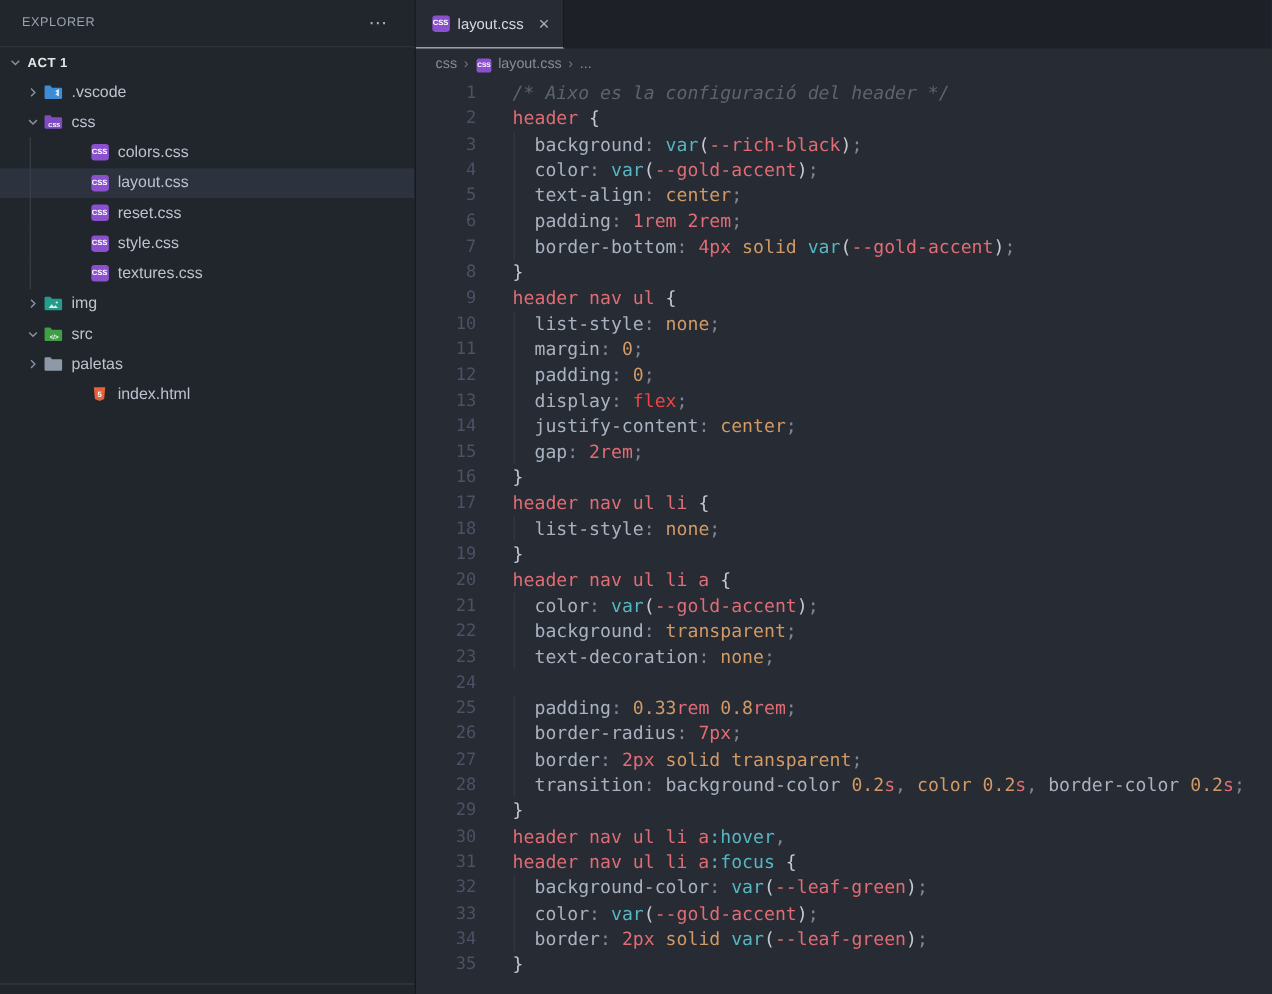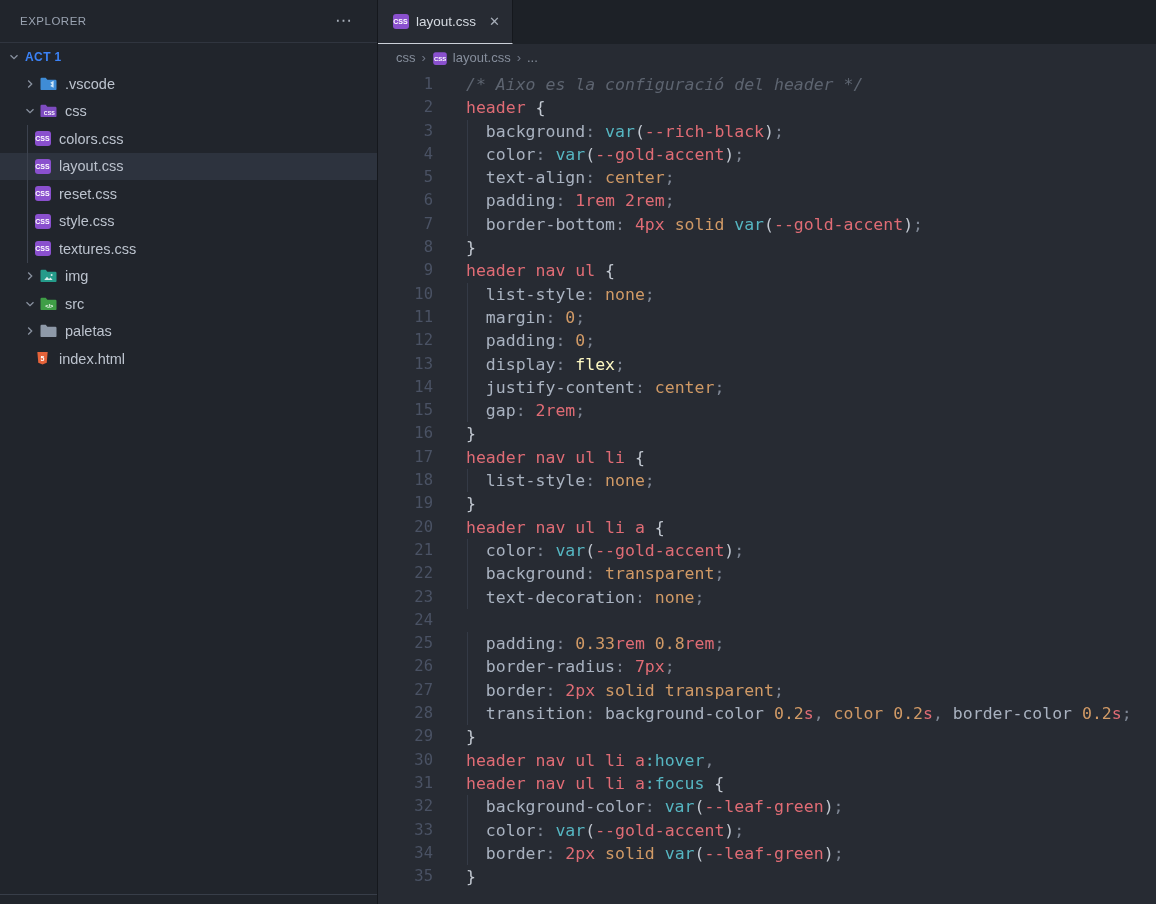--- a/index.html
+++ b/index.html
@@ -14,24 +14,24 @@
 
   
   .sidebar{position:relative;width:377px;height:100%;background:var(--bg-sidebar);
     flex:0 0 377px;overflow:hidden;}
   .sb-header{height:42px;display:flex;align-items:center;justify-content:space-between;
     padding:0 24px 0 20px;}
   .sb-title{font-size:11.5px;letter-spacing:.5px;color:#9aa3b1;}
   .sb-dots{color:#a7aeb9;font-size:17px;line-height:10px;cursor:pointer;letter-spacing:1px;}
   .section-header{height:28px;display:flex;align-items:center;gap:3px;padding-left:6px;
     border-top:1px solid #30353f;cursor:pointer;}
-  .sec-label{font-size:12px;font-weight:bold;color:#3b82f6;letter-spacing:.4px;}
+  .sec-label{font-size:12px;font-weight:bold;color:#e5e5e5;letter-spacing:.4px;}
   .trow{position:relative;height:27.5px;display:flex;align-items:center;cursor:pointer;}
   .trow.d1{padding-left:22px;}
-  .trow.d2{padding-left:32px;}
+  .trow.d2{padding-left:80px;}
   .trow.selected{background:var(--bg-selected);}
   .tlabel{margin-left:8px;font-size:14.5px;color:var(--ui-text);}
   .chev{display:inline-flex;width:16px;height:16px;align-items:center;justify-content:center;}
   .ticon{display:inline-flex;width:17px;height:16px;align-items:center;justify-content:center;margin-left:2px;}
   .tguide{position:absolute;left:27px;top:0;bottom:0;width:1px;background:#3c424e;}
   .fi-css{display:inline-flex;width:16px;height:15px;background:#8a50ce;border-radius:3px;
     color:#fff;font-size:7px;font-weight:bold;align-items:center;justify-content:center;
     font-family:"Liberation Sans",sans-serif;}
   .outline{position:absolute;left:0;right:0;top:894px;height:28px;border-top:1px solid #383e49;
     display:flex;align-items:center;gap:3px;padding-left:6px;cursor:pointer;background:var(--bg-sidebar);}
@@ -273,21 +273,21 @@
         <div class="cline">
           <span class="ln">11</span>
           <span class="lc"><span class="cguide"></span><span class="tk tk-p" style="color:#a9b2c0">  margin</span><span class="tk tk-u" style="color:#7f8795">: </span><span class="tk tk-o" style="color:#d19a66">0</span><span class="tk tk-u" style="color:#7f8795">;</span></span>
         </div>
         <div class="cline">
           <span class="ln">12</span>
           <span class="lc"><span class="cguide"></span><span class="tk tk-p" style="color:#a9b2c0">  padding</span><span class="tk tk-u" style="color:#7f8795">: </span><span class="tk tk-o" style="color:#d19a66">0</span><span class="tk tk-u" style="color:#7f8795">;</span></span>
         </div>
         <div class="cline">
           <span class="ln">13</span>
-          <span class="lc"><span class="cguide"></span><span class="tk tk-p" style="color:#a9b2c0">  display</span><span class="tk tk-u" style="color:#7f8795">: </span><span class="tk tk-o" style="color:#fef9c3">flex</span><span class="tk tk-u" style="color:#7f8795">;</span></span>
+          <span class="lc"><span class="cguide"></span><span class="tk tk-p" style="color:#a9b2c0">  display</span><span class="tk tk-u" style="color:#7f8795">: </span><span class="tk tk-o" style="color:#ef4444">flex</span><span class="tk tk-u" style="color:#7f8795">;</span></span>
         </div>
         <div class="cline">
           <span class="ln">14</span>
           <span class="lc"><span class="cguide"></span><span class="tk tk-p" style="color:#a9b2c0">  justify-content</span><span class="tk tk-u" style="color:#7f8795">: </span><span class="tk tk-o" style="color:#d19a66">center</span><span class="tk tk-u" style="color:#7f8795">;</span></span>
         </div>
         <div class="cline">
           <span class="ln">15</span>
           <span class="lc"><span class="cguide"></span><span class="tk tk-p" style="color:#a9b2c0">  gap</span><span class="tk tk-u" style="color:#7f8795">: </span><span class="tk tk-r" style="color:#e06c75">2rem</span><span class="tk tk-u" style="color:#7f8795">;</span></span>
         </div>
         <div class="cline">

